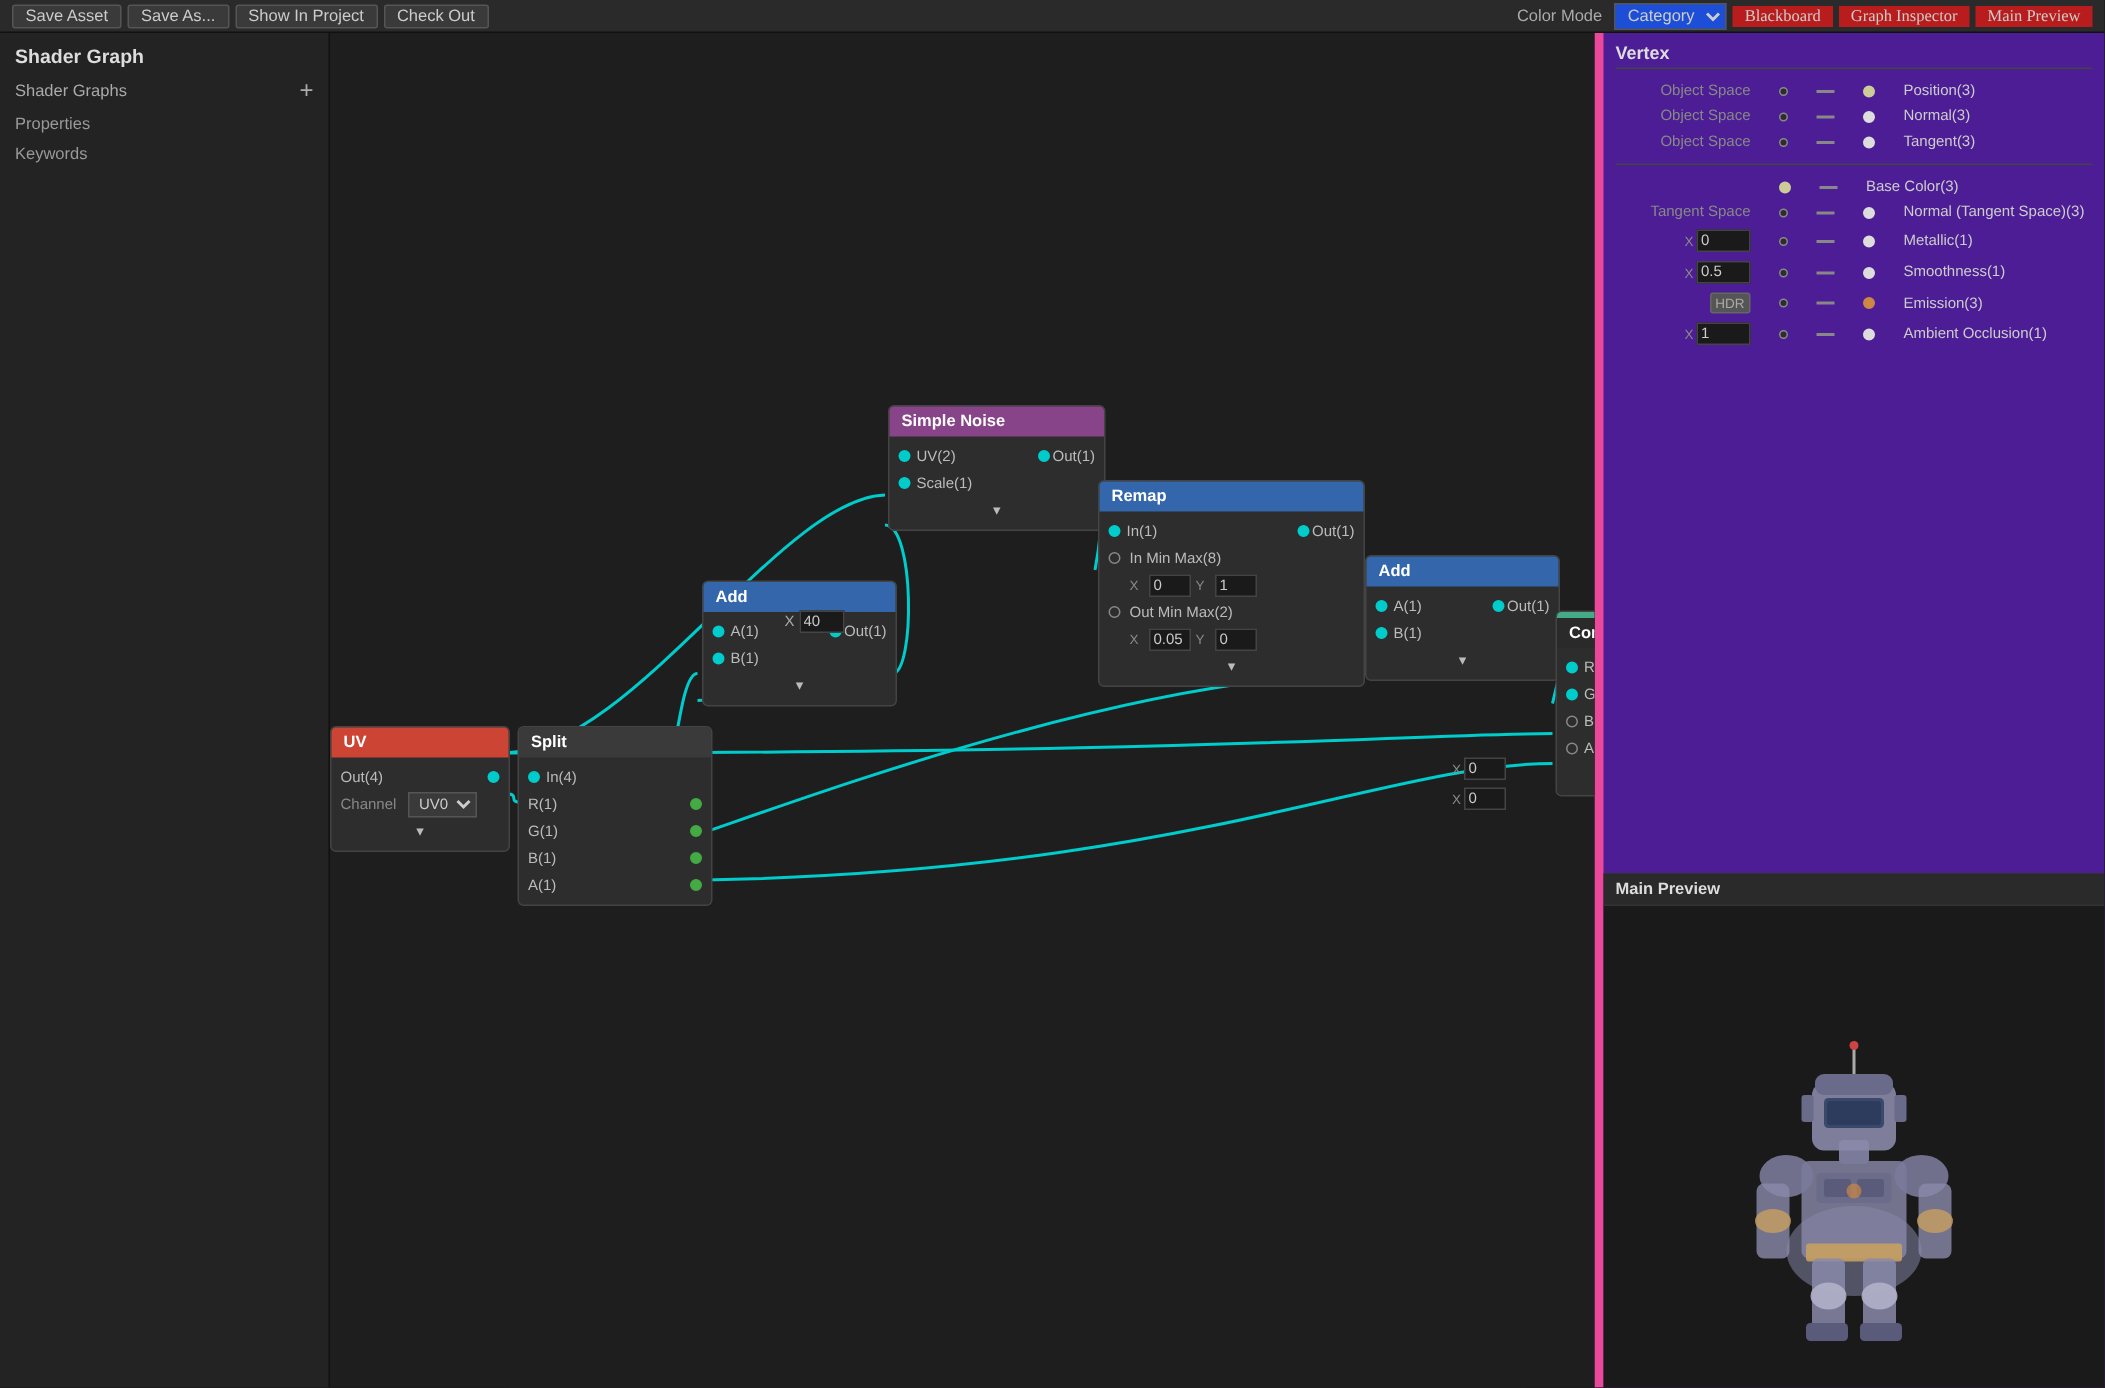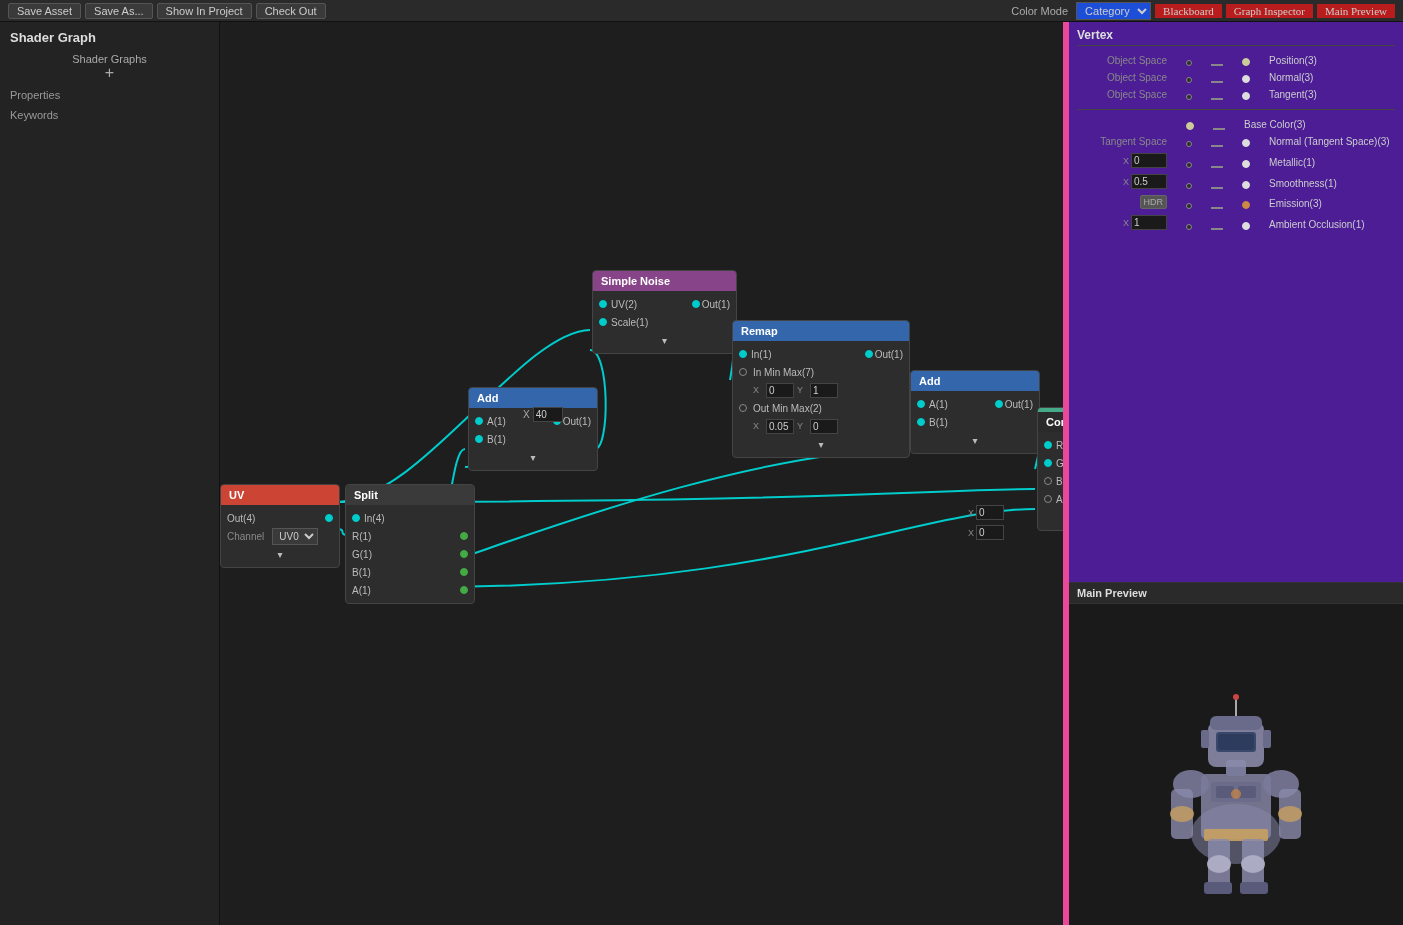--- a/index.html
+++ b/index.html
@@ -75,21 +75,20 @@
       color: #ddd;
       padding: 8px 10px 4px;
     }
     .sidebar-section-header {
       display: flex;
       align-items: center;
       justify-content: space-between;
       padding: 4px 10px;
       color: #aaa;
       font-size: 11px;
-      flex-direction: column;
     }
     .sidebar-add-btn {
       background: transparent;
       border: none;
       color: #aaa;
       font-size: 16px;
       cursor: pointer;
       line-height: 1;
     }
     .sidebar-nav-item {
@@ -177,21 +176,21 @@
     .panel-section-title {
       font-size: 12px;
       font-weight: bold;
       color: #ddd;
       margin-bottom: 6px;
       padding-bottom: 3px;
       border-bottom: 1px solid #444;
     }
     .panel-row {
       display: flex;
-      align-items: flex-end;
+      align-items: center;
       padding: 3px 0;
       font-size: 10px;
       color: #bbb;
       gap: 19px;
     }
     .panel-row-label {
       color: #888;
       width: 90px;
       text-align: right;
       flex-shrink: 0;
@@ -487,21 +486,21 @@
       <div class="node-body">
         <div class="node-row">
           <span class="port port-in cyan connected"></span>
           <span>In(1)</span>
           <span class="port port-out cyan connected" style="margin-left:auto;"></span>
           <span style="margin-left:2px;">Out(1)</span>
         </div>
         <div class="node-row">
           <div class="xy-row" style="flex:1;">
             <span class="port port-in"></span>
-            <span>In Min Max(7)</span>
+            <span>In Min Max(8)</span>
           </div>
         </div>
         <div class="node-row" style="gap:3px; padding-left:20px;">
           <span class="xy-label">X</span>
           <input class="node-input-field" value="0" style="width: 28px;">
           <span class="xy-label">Y</span>
           <input class="node-input-field" value="1" style="width: 28px;">
         </div>
         <div class="node-row">
           <div class="xy-row" style="flex:1;">

